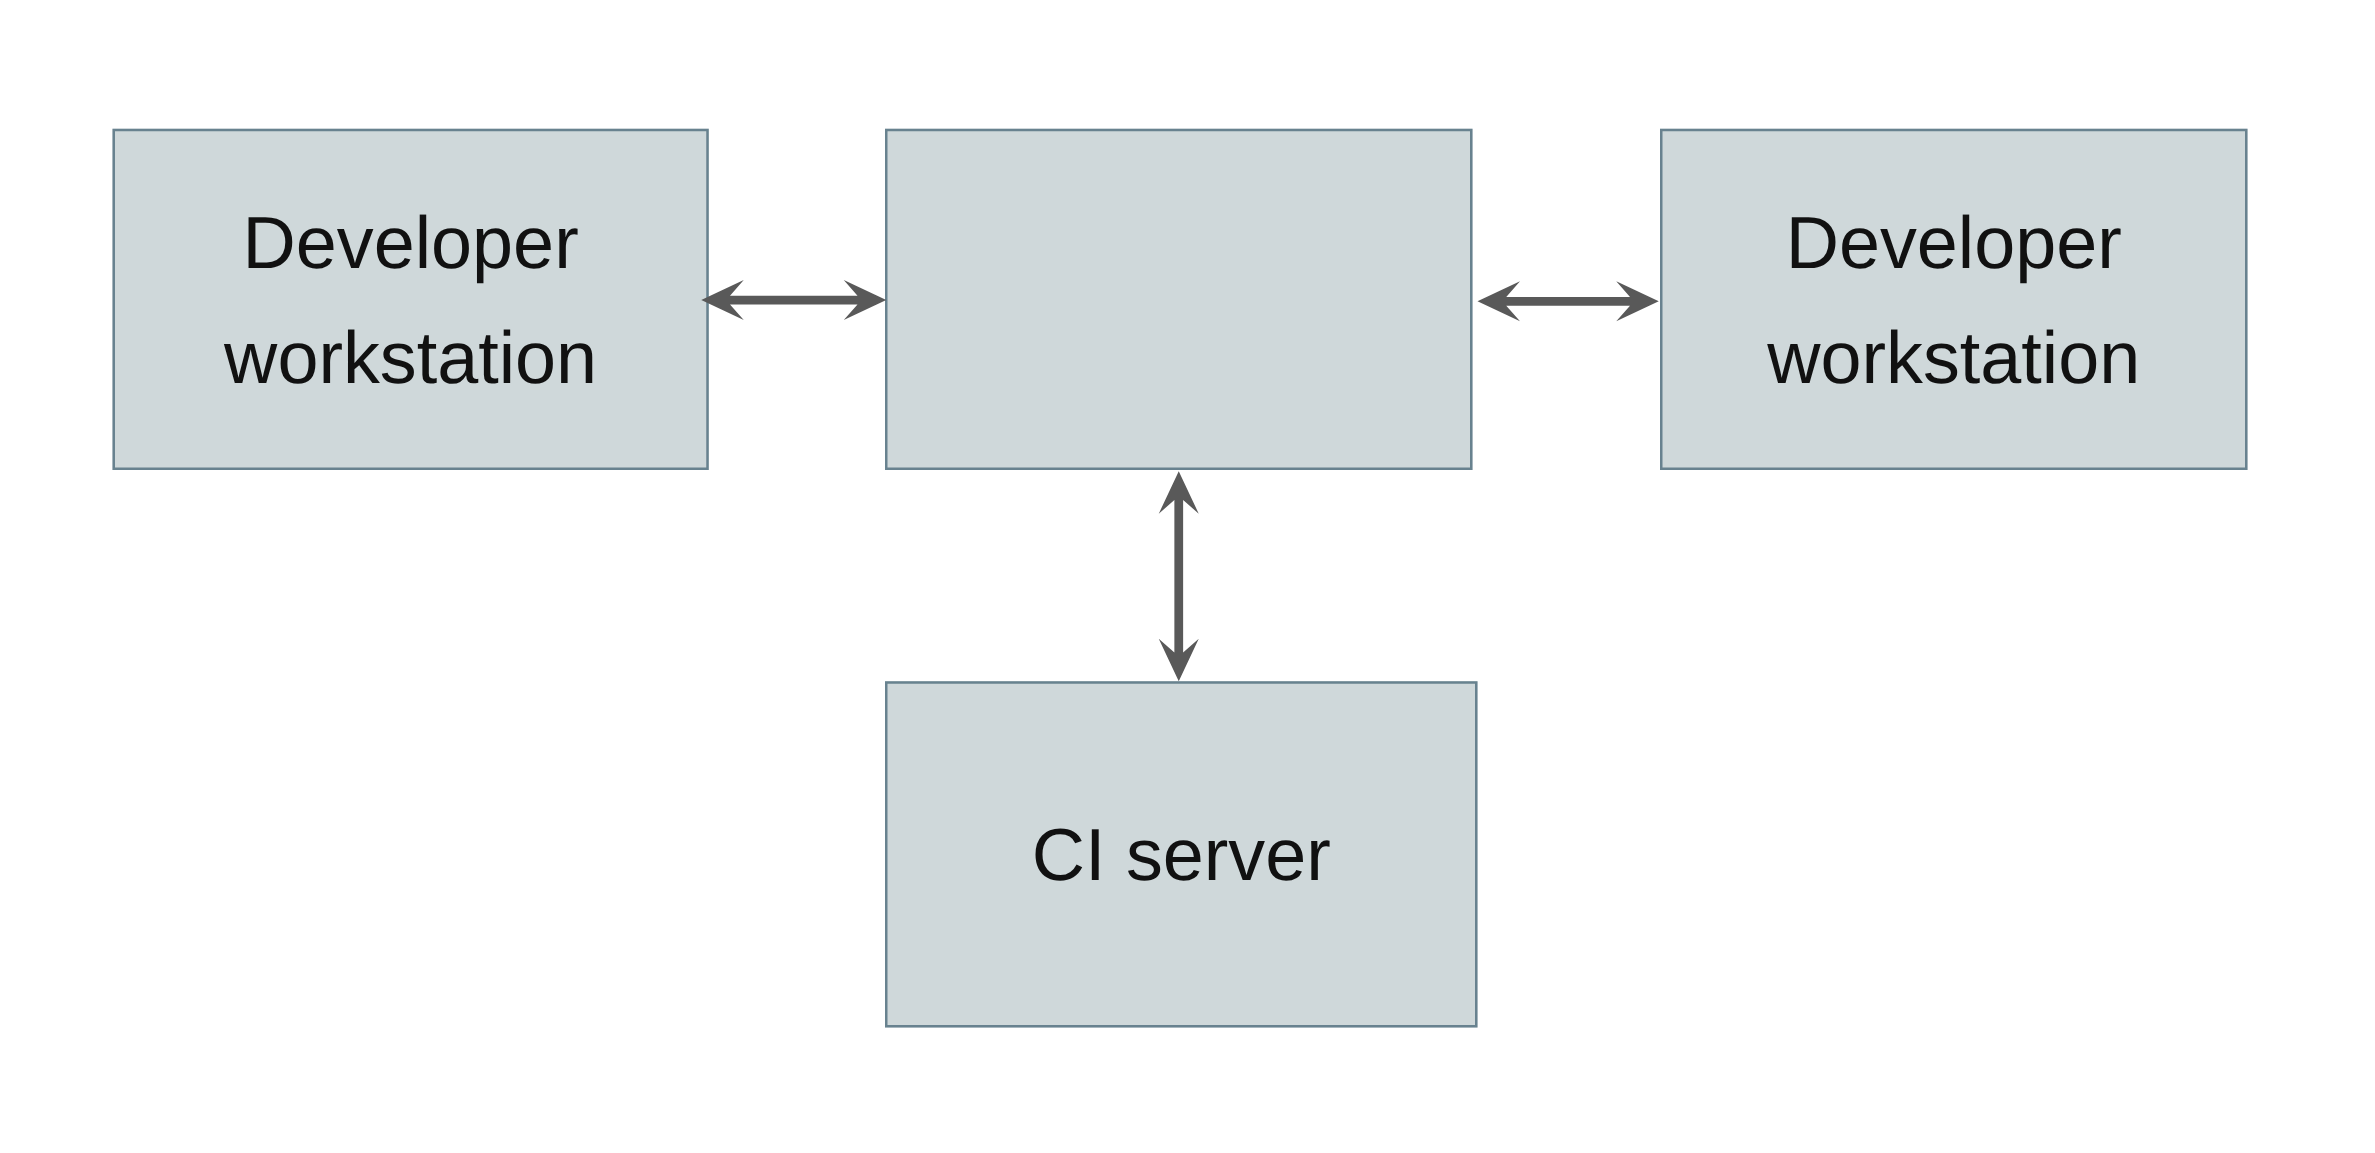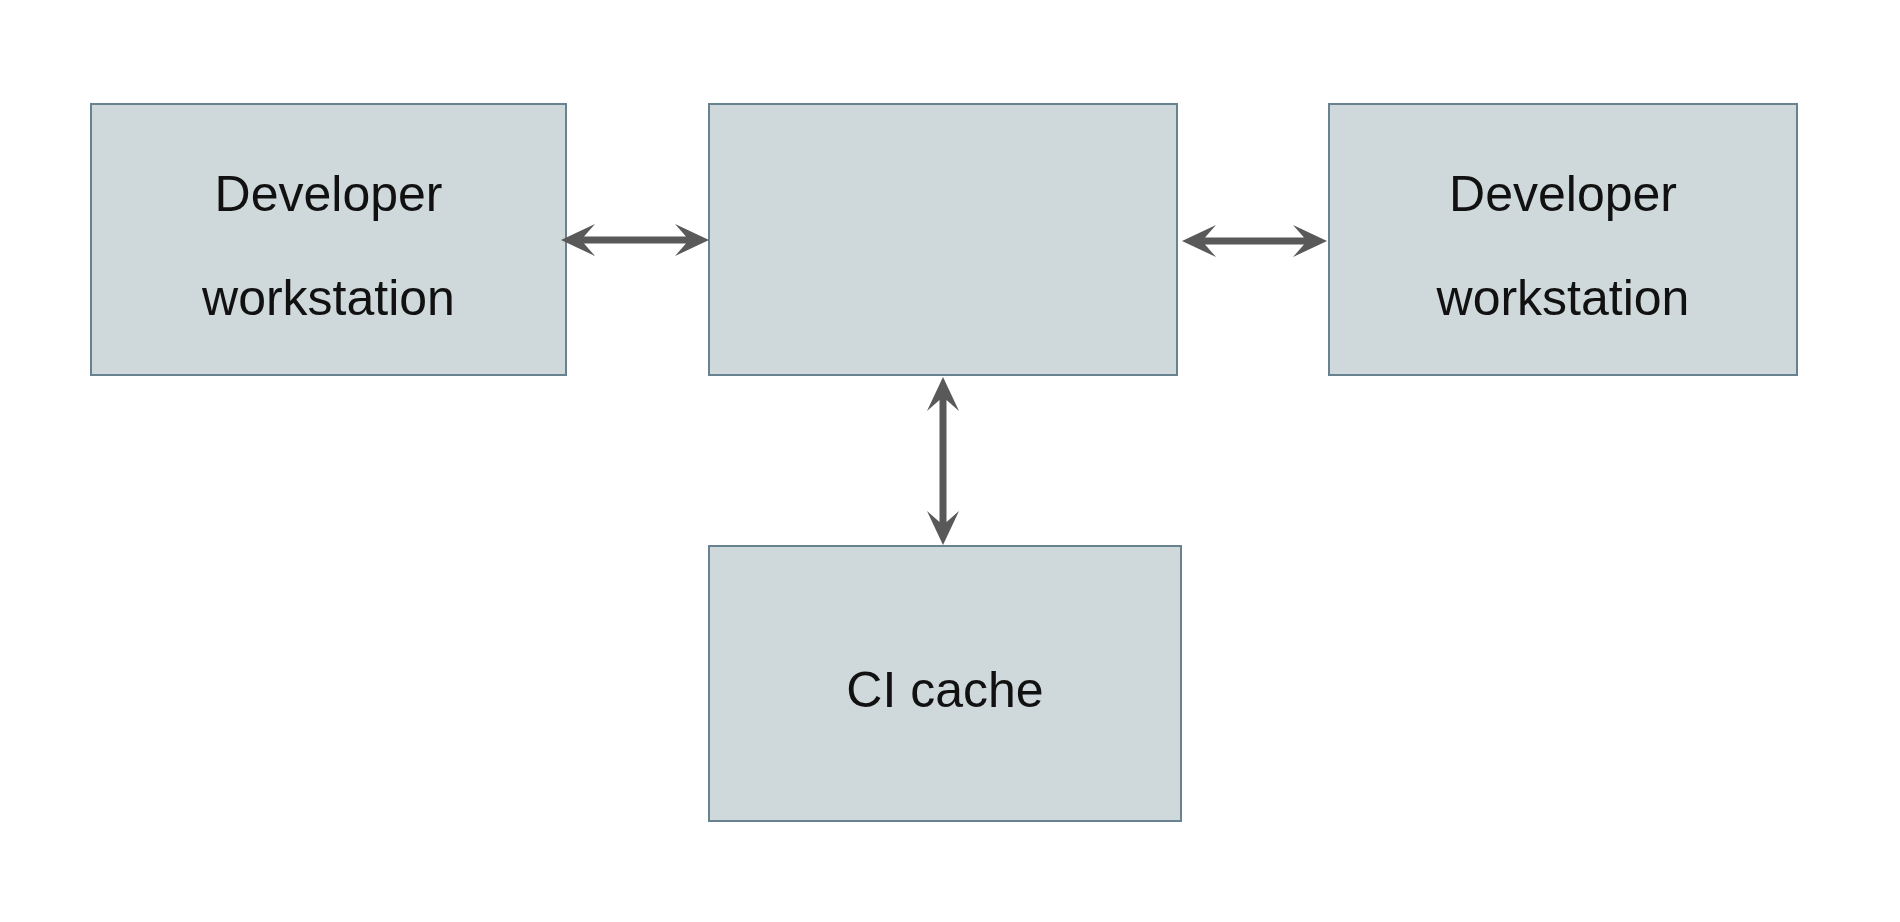--- a/index.html
+++ b/index.html
@@ -30,25 +30,24 @@
     position: absolute;
     background: var(--node-fill);
     border: 2px solid var(--node-border);
     display: flex;
     flex-direction: column;
     justify-content: center;
     align-items: center;
     text-align: center;
   }
   .node-line {
-    font-size: 50px;
+    font-size: 59px;
     line-height: 92px;
     color: var(--text-color);
     white-space: nowrap;
-    margin-top: 12px;
   }
   .node-workstation-left  { left: 90px;   top: 103px; width: 477px; height: 273px; }
   .node-shared-cache      { left: 708px;  top: 103px; width: 470px; height: 273px; }
   .node-workstation-right { left: 1328px; top: 103px; width: 470px; height: 273px; }
   .node-ci-server         { left: 708px;  top: 545px; width: 474px; height: 277px; }
   .arrows-layer {
     position: absolute;
     left: 0;
     top: 0;
     width: 1900px;
@@ -69,21 +68,21 @@
 
   <div class="node node-shared-cache">
   </div>
 
   <div class="node node-workstation-right">
     <div class="node-line">Developer</div>
     <div class="node-line">workstation</div>
   </div>
 
   <div class="node node-ci-server">
-    <div class="node-line">CI cache</div>
+    <div class="node-line">CI server</div>
   </div>
 
   <svg class="arrows-layer" width="1900" height="922" viewBox="0 0 1900 922">
     <g>
       <polygon class="arrow" points="561,240 595,224 584,236.5 686,236.5 675,224 709,240 675,256 686,243.5 584,243.5 595,256"></polygon>
     </g>
     <g>
       <polygon class="arrow" points="1182,241 1216,225 1205,237.5 1304,237.5 1293,225 1327,241 1293,257 1304,244.5 1205,244.5 1216,257"></polygon>
     </g>
     <g>

